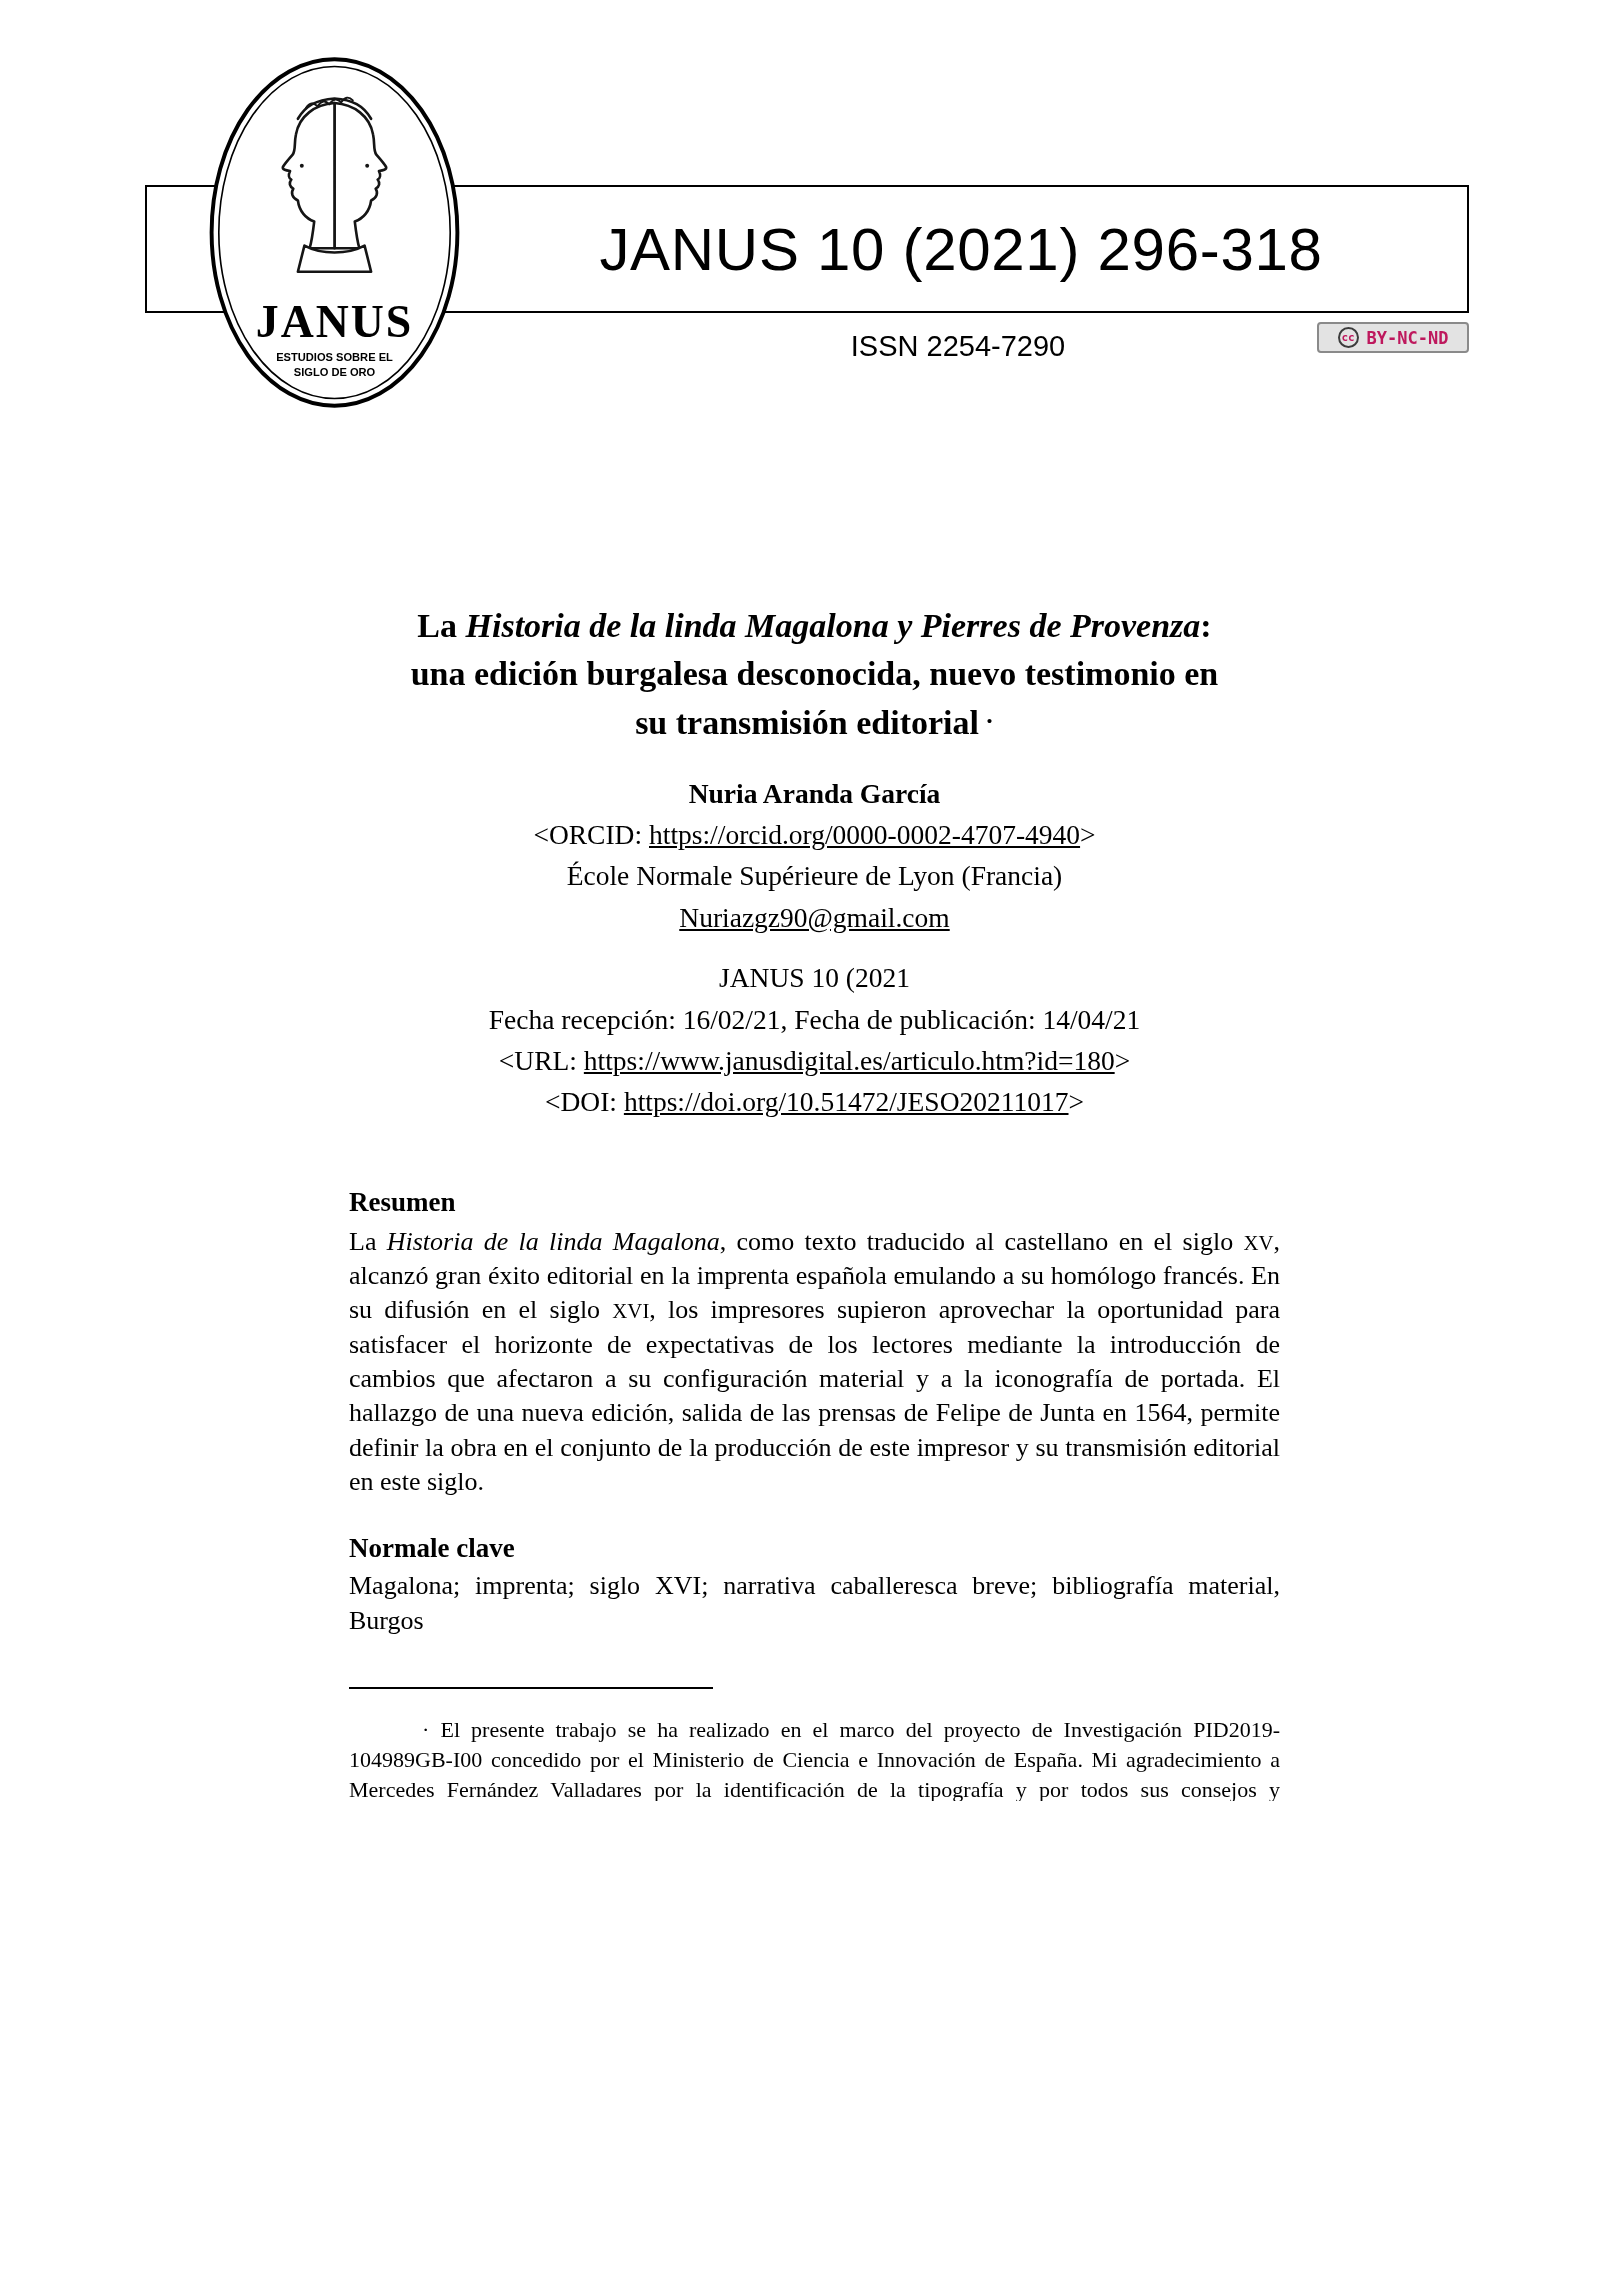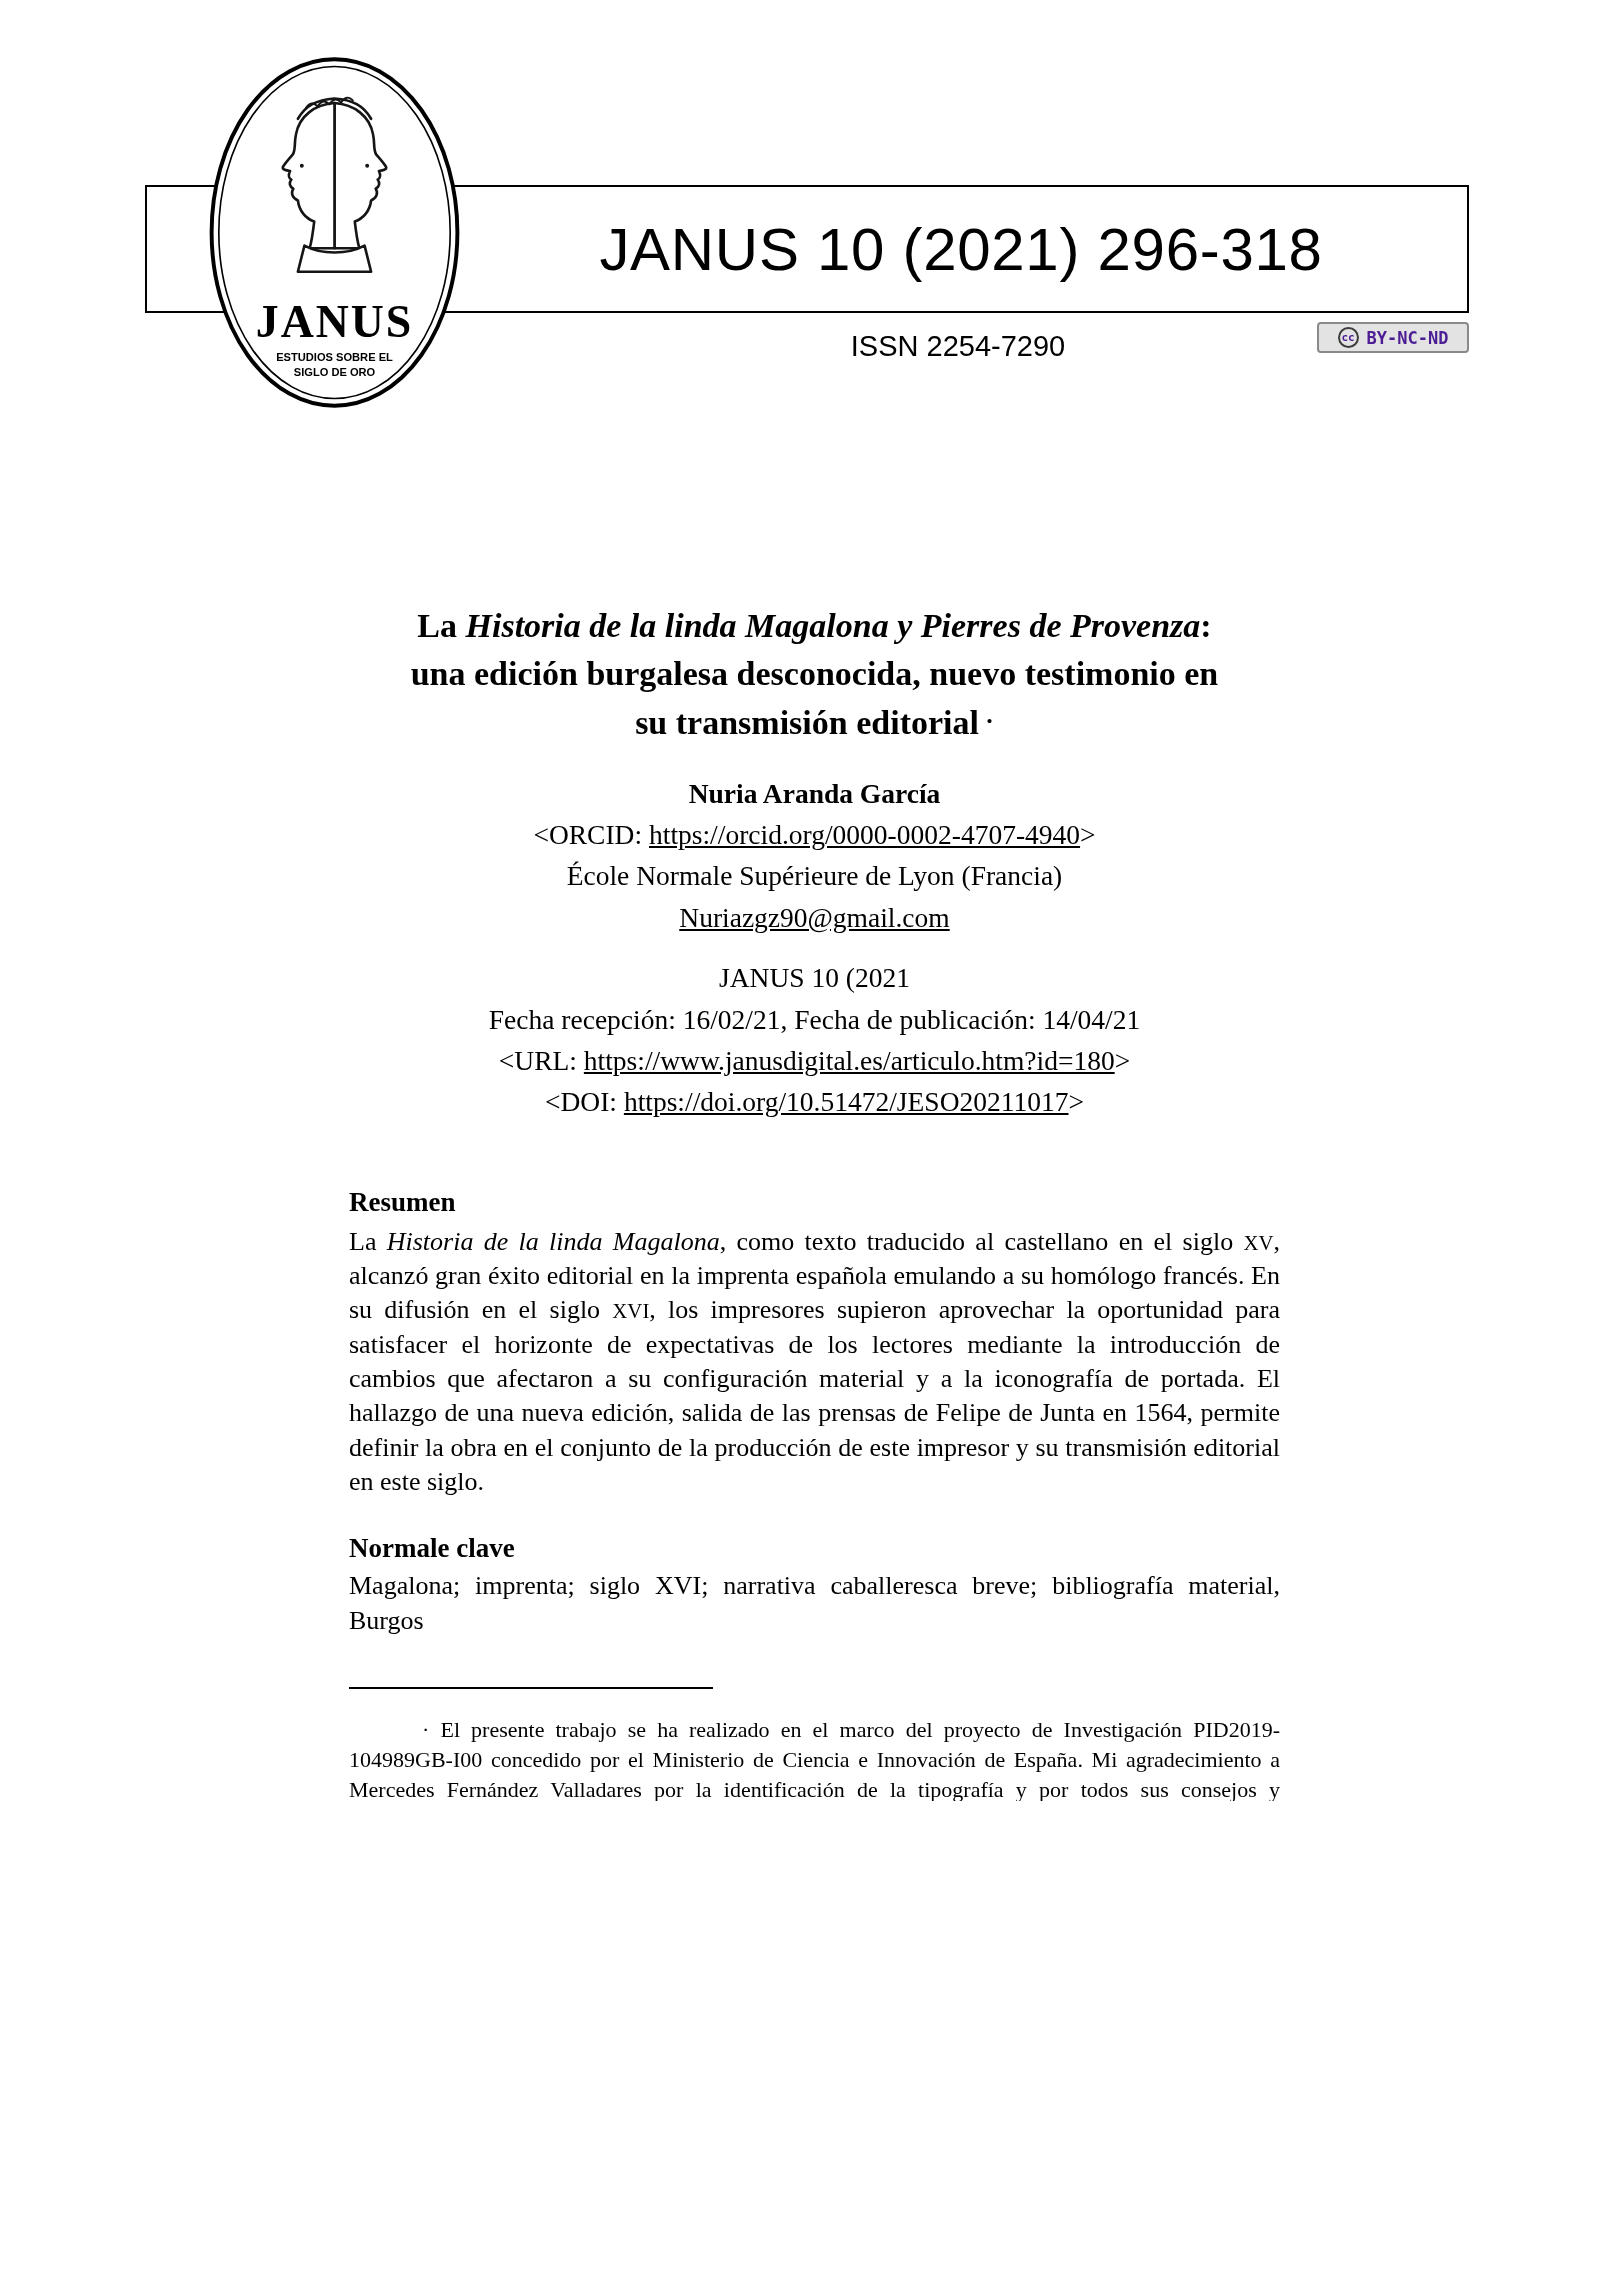--- a/index.html
+++ b/index.html
@@ -9,21 +9,21 @@
   
   .banner{position:absolute;left:145px;top:185px;width:1324px;height:128px;
           border:2px solid #000;box-sizing:border-box;display:flex;align-items:center;
           justify-content:center;padding-left:308px;}
   .banner-title{font-family:"Liberation Sans",sans-serif;font-size:60px;letter-spacing:0.7px;}
   .issn{position:absolute;left:450px;top:330px;width:1016px;text-align:center;
         font-family:"Liberation Sans",sans-serif;font-size:29px;}
   .cc-badge{position:absolute;left:1317px;top:322px;width:152px;height:31px;box-sizing:border-box;
             border:2px solid #8a8a8a;border-radius:3.9px;background:#e3e3e3;display:flex;
             align-items:center;justify-content:center;gap:7.9px;
-            font-family:"DejaVu Sans Mono",monospace;font-weight:bold;font-size:17px;color:#4c1d95;}
+            font-family:"DejaVu Sans Mono",monospace;font-weight:bold;font-size:17px;color:#be185d;}
   .cc-circle{width:21px;height:21px;border:2px solid #3c3c3c;border-radius:50%;
              display:flex;align-items:center;justify-content:center;font-size:11px;
              font-weight:bold;line-height:1;box-sizing:border-box;}
   .logo{position:absolute;left:208px;top:56px;width:253px;height:353px;z-index:2;}
   .logo svg{display:block;width:100%;height:100%;}
 
   
   .content{position:absolute;left:349px;top:0;width:931px;}
   .title{margin-top:602px;text-align:center;font-weight:bold;font-size:34px;line-height:1.42;}
   .title .line{white-space:nowrap;}

